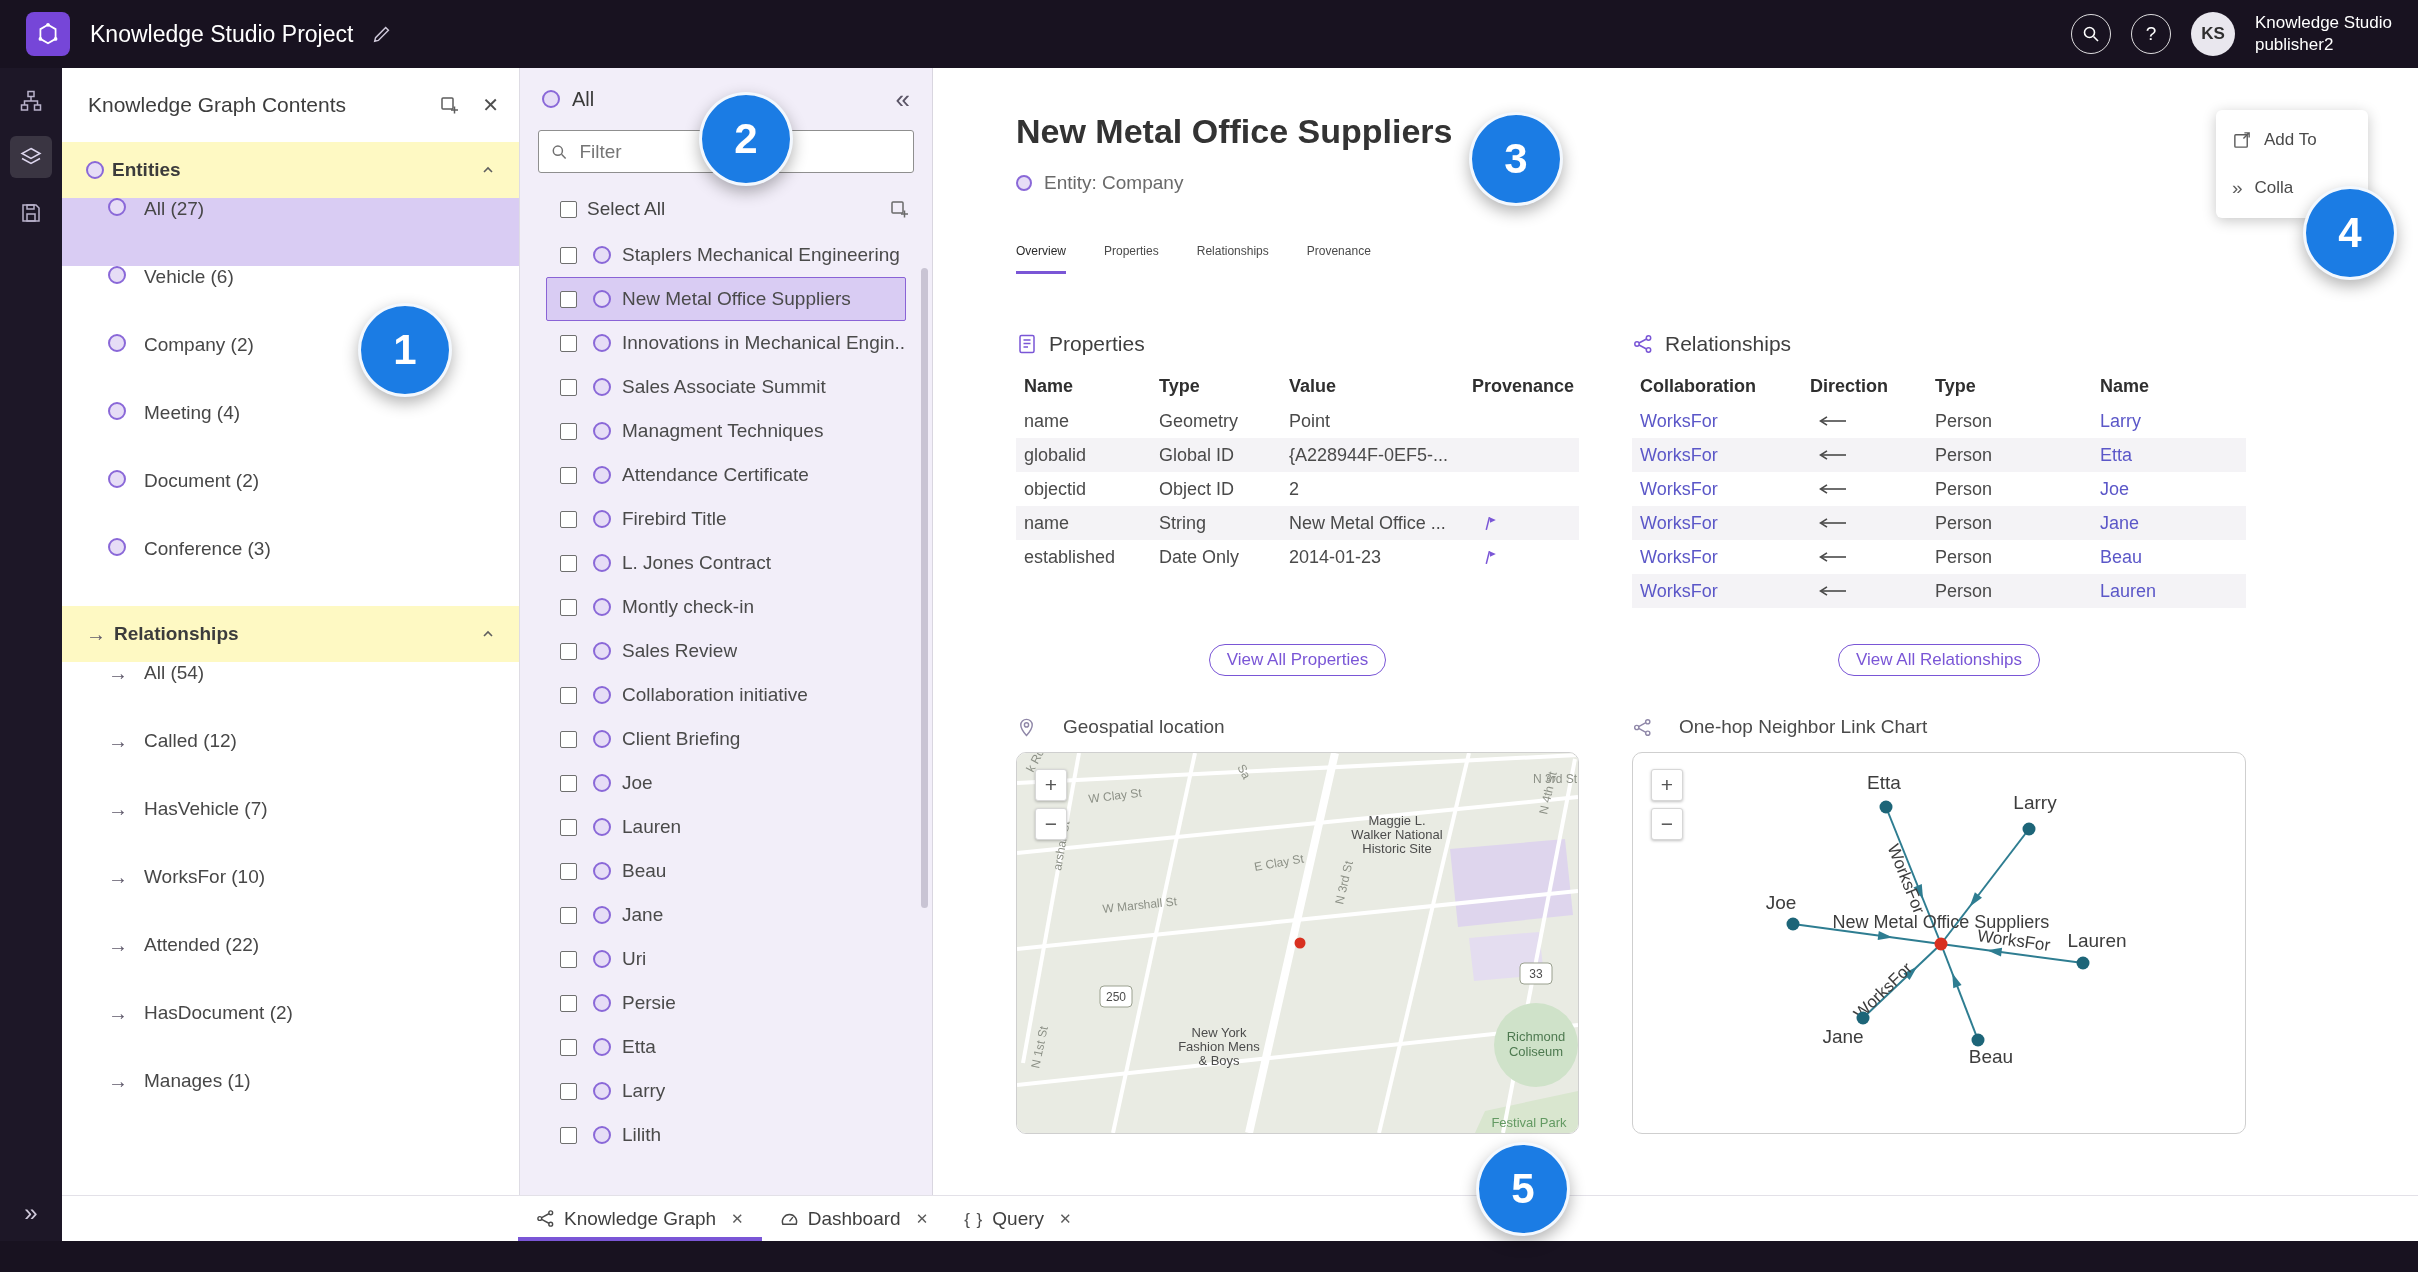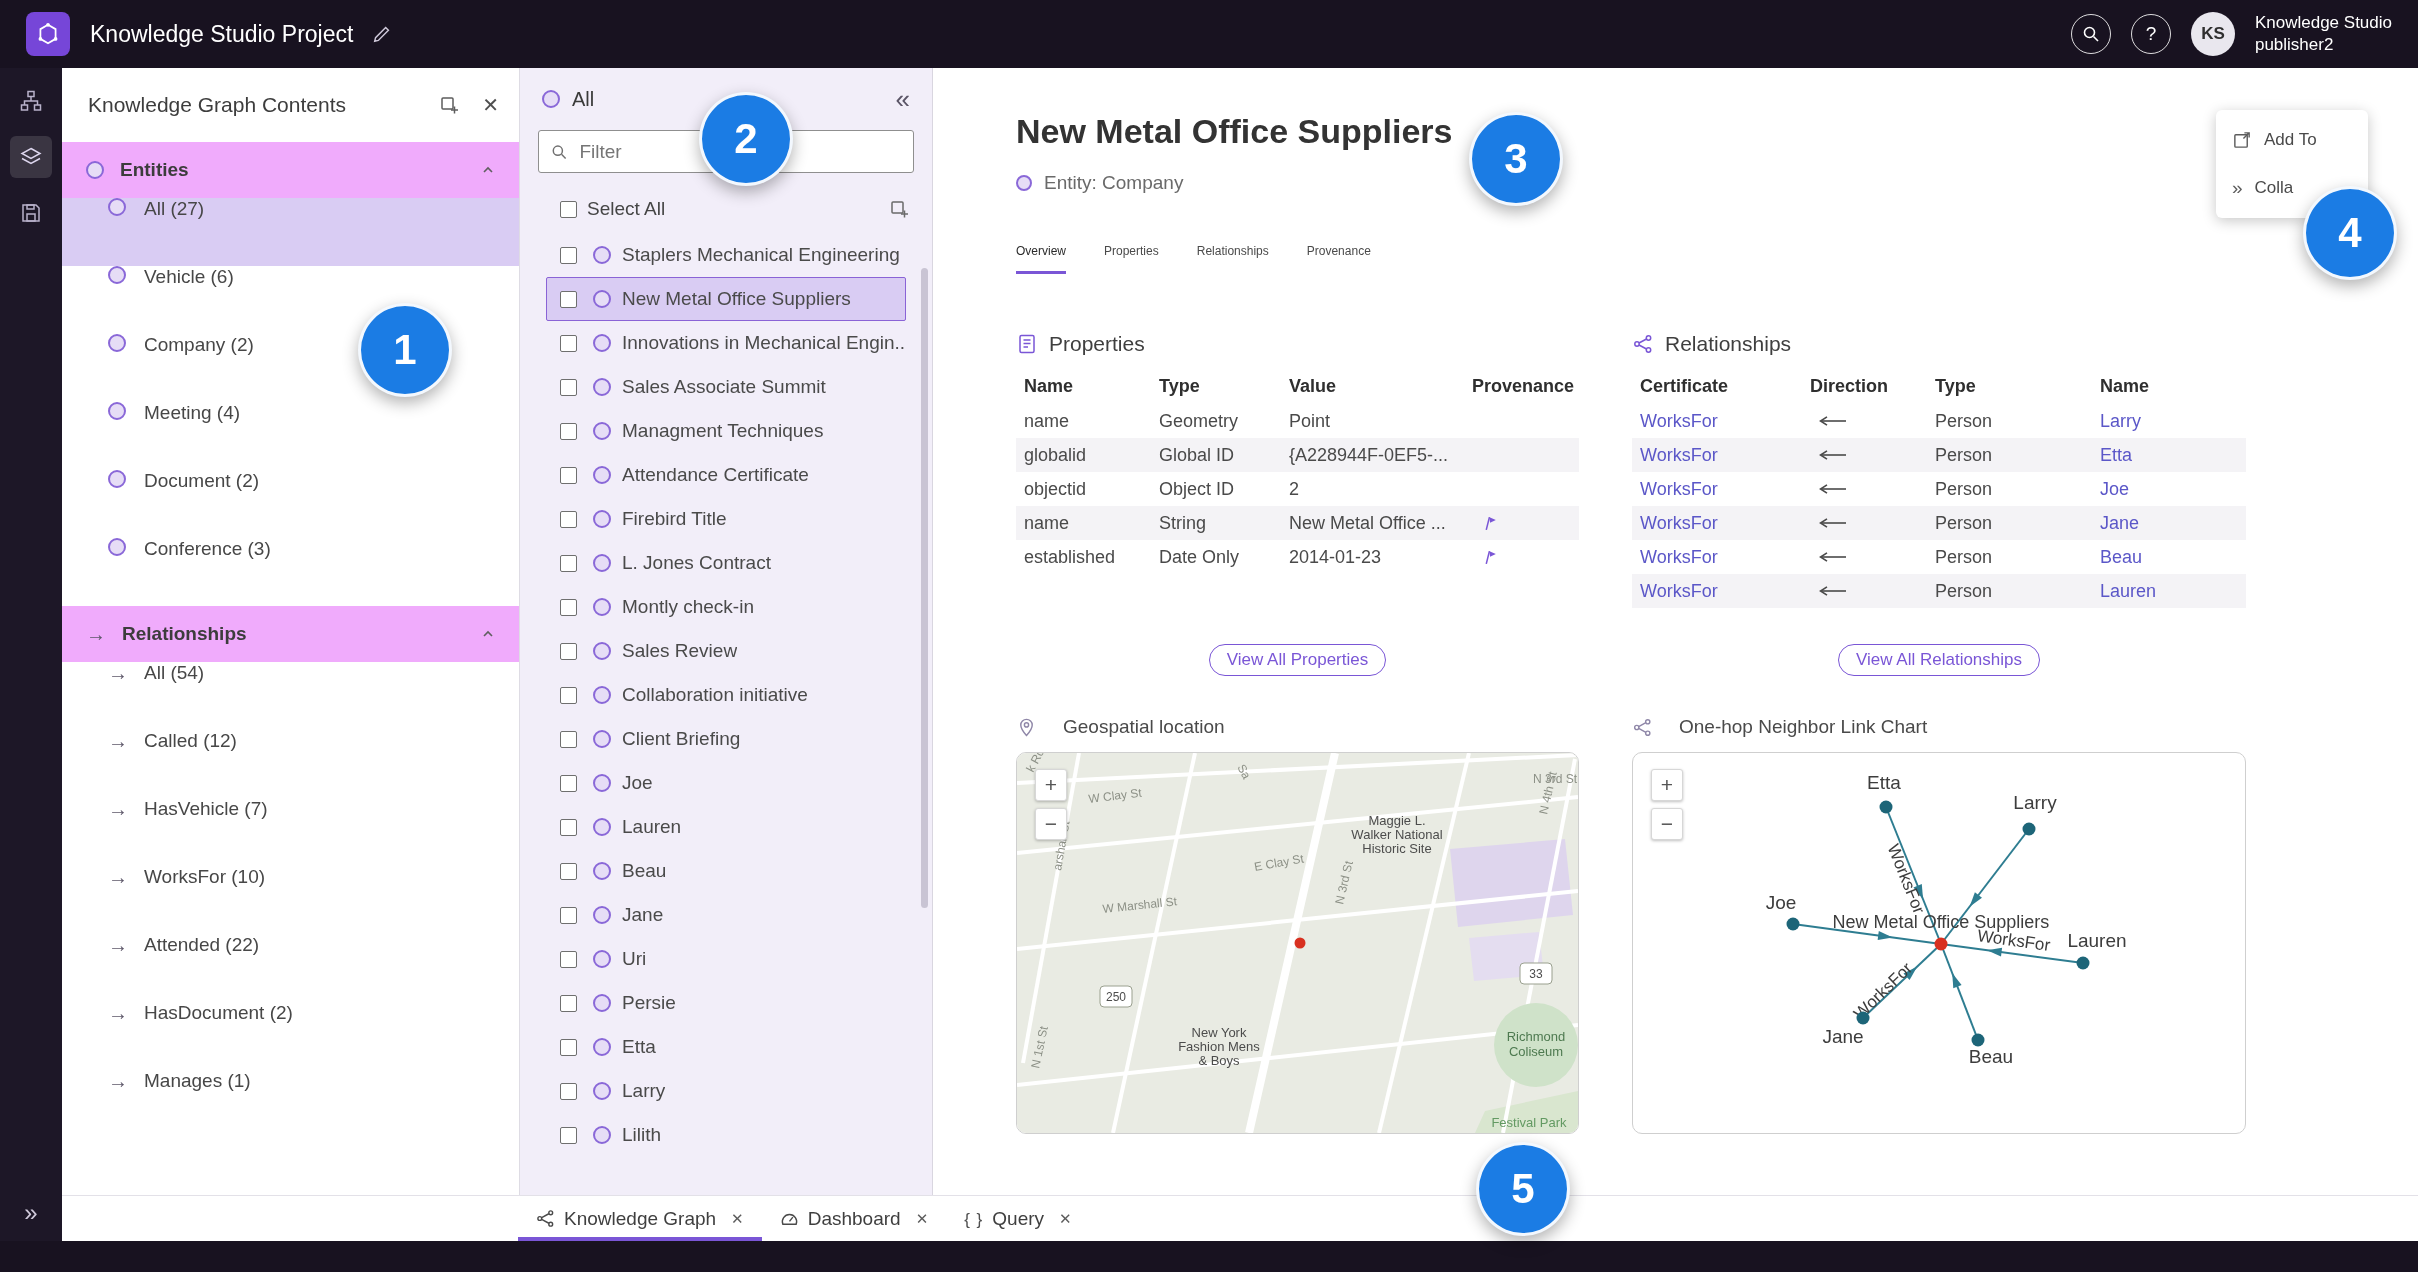--- a/index.html
+++ b/index.html
@@ -27,22 +27,22 @@
   .rail-btn{width:42px;height:42px;border-radius:6px;display:flex;align-items:center;justify-content:center}
   .rail-btn.active{background:rgba(255,255,255,.13)}
   .rail-expand{margin-top:auto;margin-bottom:14px;color:#cfc9da;font-size:24px}
 
   
   .left-panel{position:absolute;left:62px;top:68px;width:458px;height:1127px;background:#fff;
               border-right:1px solid #dedce4;box-sizing:border-box}
   .lp-head{height:74px;display:flex;align-items:center;padding:0 20px 0 26px;gap:22px}
   .lp-title{flex:1;font-size:21px;color:#3d3d3d}
   .lp-close{font-size:20px;color:#4f4f4f}
-  .sec-head{display:flex;align-items:center;height:56px;padding:0 24px 0 24px;background:#f0abfc;
-            font-size:19px;font-weight:700;color:#3c3c3c;gap:16px}
+  .sec-head{display:flex;align-items:center;height:56px;padding:0 24px 0 24px;background:#fef9c3;
+            font-size:19px;font-weight:700;color:#3c3c3c;gap:8px}
   .sec-head .chev{margin-left:auto;display:flex}
   .srow{display:flex;height:68px;padding-left:46px;font-size:19px;color:#474747}
   .srow.sel{background:#d9ccf3}
   .circ{width:18px;height:18px;border-radius:50%;border:2px solid #8a68d8;background:#e6ddf6;
         box-sizing:border-box;flex:none}
   .srow .circ{margin-right:18px}
   .arrow-ic{width:20px;margin-right:16px;color:#5d5769;font-size:20px;flex:none;text-align:center}
 
   
   .mid-panel{position:absolute;left:520px;top:68px;width:413px;height:1127px;background:#f2eef9;
@@ -541,21 +541,21 @@
       <svg width="22" height="22" viewBox="0 0 22 22" fill="none" stroke="#7a56d6" stroke-width="1.5">
         <circle cx="5" cy="11" r="2.2"></circle>
           <circle cx="16.5" cy="5" r="2.2"></circle>
           <circle cx="16.5" cy="17" r="2.2"></circle>
         <path d="M7 10l7.5-4M7 12l7.5 4"></path>
       </svg>
       <span>Relationships</span>
     </div>
     <div class="dtable" id="rel-table">
         <div class="trow thead">
-          <span style="width:170px">Certificate</span>
+          <span style="width:170px">Collaboration</span>
           <span style="width:125px">Direction</span>
           <span style="width:165px">Type</span>
           <span style="width:154px">Name</span>
         </div>
         <div class="trow ">
         <span style="width:170px">
             <a class="plink">WorksFor</a>
           </span>
         <span style="width:125px">
             <svg width="30" height="12" viewBox="0 0 30 12" style="margin-left:8px">

